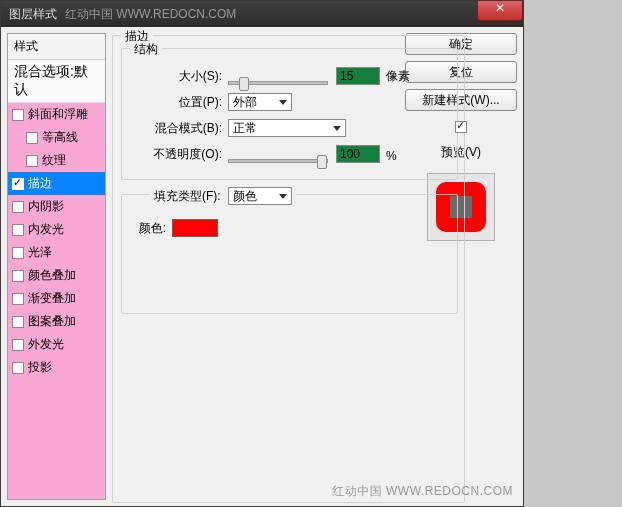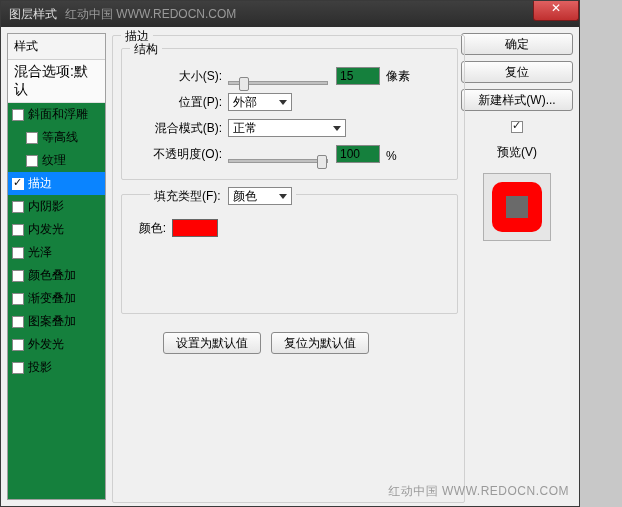--- a/index.html
+++ b/index.html
@@ -1,27 +1,27 @@
 <!DOCTYPE html>
 <html><head>
 <meta charset="utf-8">
 <style>
 * { box-sizing: border-box; margin: 0; padding: 0; font-family: "Microsoft YaHei", "SimSun", sans-serif; font-size: 12px; }
 body { background: #c8c8c8; width: 622px; height: 507px; position: relative; overflow: hidden; }
 
-.window { position: absolute; top: 0; left: 0; width: 580px; height: 507px; background: #f0f0f0; border: 1px solid #3a3a3a; display: flex; flex-direction: column; }
+.window { position: absolute; top: 0; left: 0; width: 524px; height: 507px; background: #f0f0f0; border: 1px solid #3a3a3a; display: flex; flex-direction: column; }
 
 .titlebar { height: 26px; background: linear-gradient(#3f3f3f, #2c2c2c); display: flex; align-items: center; color: #ddd; padding-left: 8px; position: relative; }
 .titlebar .title { font-size: 12px; }
 .titlebar .watermark { margin-left: 8px; color: #999; }
 .close-btn { position: absolute; right: 0; top: 0; width: 46px; height: 20px; background: linear-gradient(#e06060, #c03030); border: 1px solid #7a1a1a; border-top: none; border-radius: 0 0 3px 3px; color: #fff; text-align: center; line-height: 14px; font-size: 12px; cursor: pointer; }
 
 .content { flex: 1; display: flex; padding: 6px; gap: 6px; background: #f0f0f0; }
 
-.sidebar { width: 99px; border: 1px solid #a0a0a0; background: #15803d; }
+.sidebar { width: 99px; border: 1px solid #a0a0a0; background: #f9a8d4; }
 .sidebar-header { padding: 4px 6px; border-bottom: 1px solid #d0d0d0; background: #f4f4f4; }
 .sidebar-sub { padding: 3px 6px; border-bottom: 1px solid #e0e0e0; background: #fafafa; font-size: 14px; }
 .sidebar-item { padding: 3px 4px; display: flex; align-items: center; gap: 4px; cursor: pointer; }
 .sidebar-item.selected { background: #0a84ff; color: #fff; }
 .chk { width: 12px; height: 12px; border: 1px solid #888; background: #fff; display: inline-block; position: relative; }
 .chk.checked::after { content: "✓"; position: absolute; top: -3px; left: 0; font-size: 11px; color: #1a1a1a; }
 .sidebar-item.selected .chk { border-color: #fff; }
 .sidebar-item.selected .chk.checked::after { color: #0a0a0a; }
 .indent { padding-left: 18px; }
 
@@ -172,28 +172,20 @@
               </span>
           </div>
           <div style="padding:20px 10px 6px 10px;">
             <div class="row">
               <span style="width:40px;text-align:right;padding-right:6px">颜色:</span>
               <span class="swatch" style="background: rgb(255, 0, 0);"></span>
             </div>
           </div>
         </div>
 
-        <div class="btnrow">
-          <div class="btn">
-              <span>设置为默认值</span>
-            </div>
-          <div class="btn">
-              <span>复位为默认值</span>
-            </div>
-        </div>
       </div>
     </div>
 
     <div class="rightcol">
       <div class="btn">
           <span>确定</span>
         </div>
       <div class="btn">
           <span>复位</span>
         </div>

